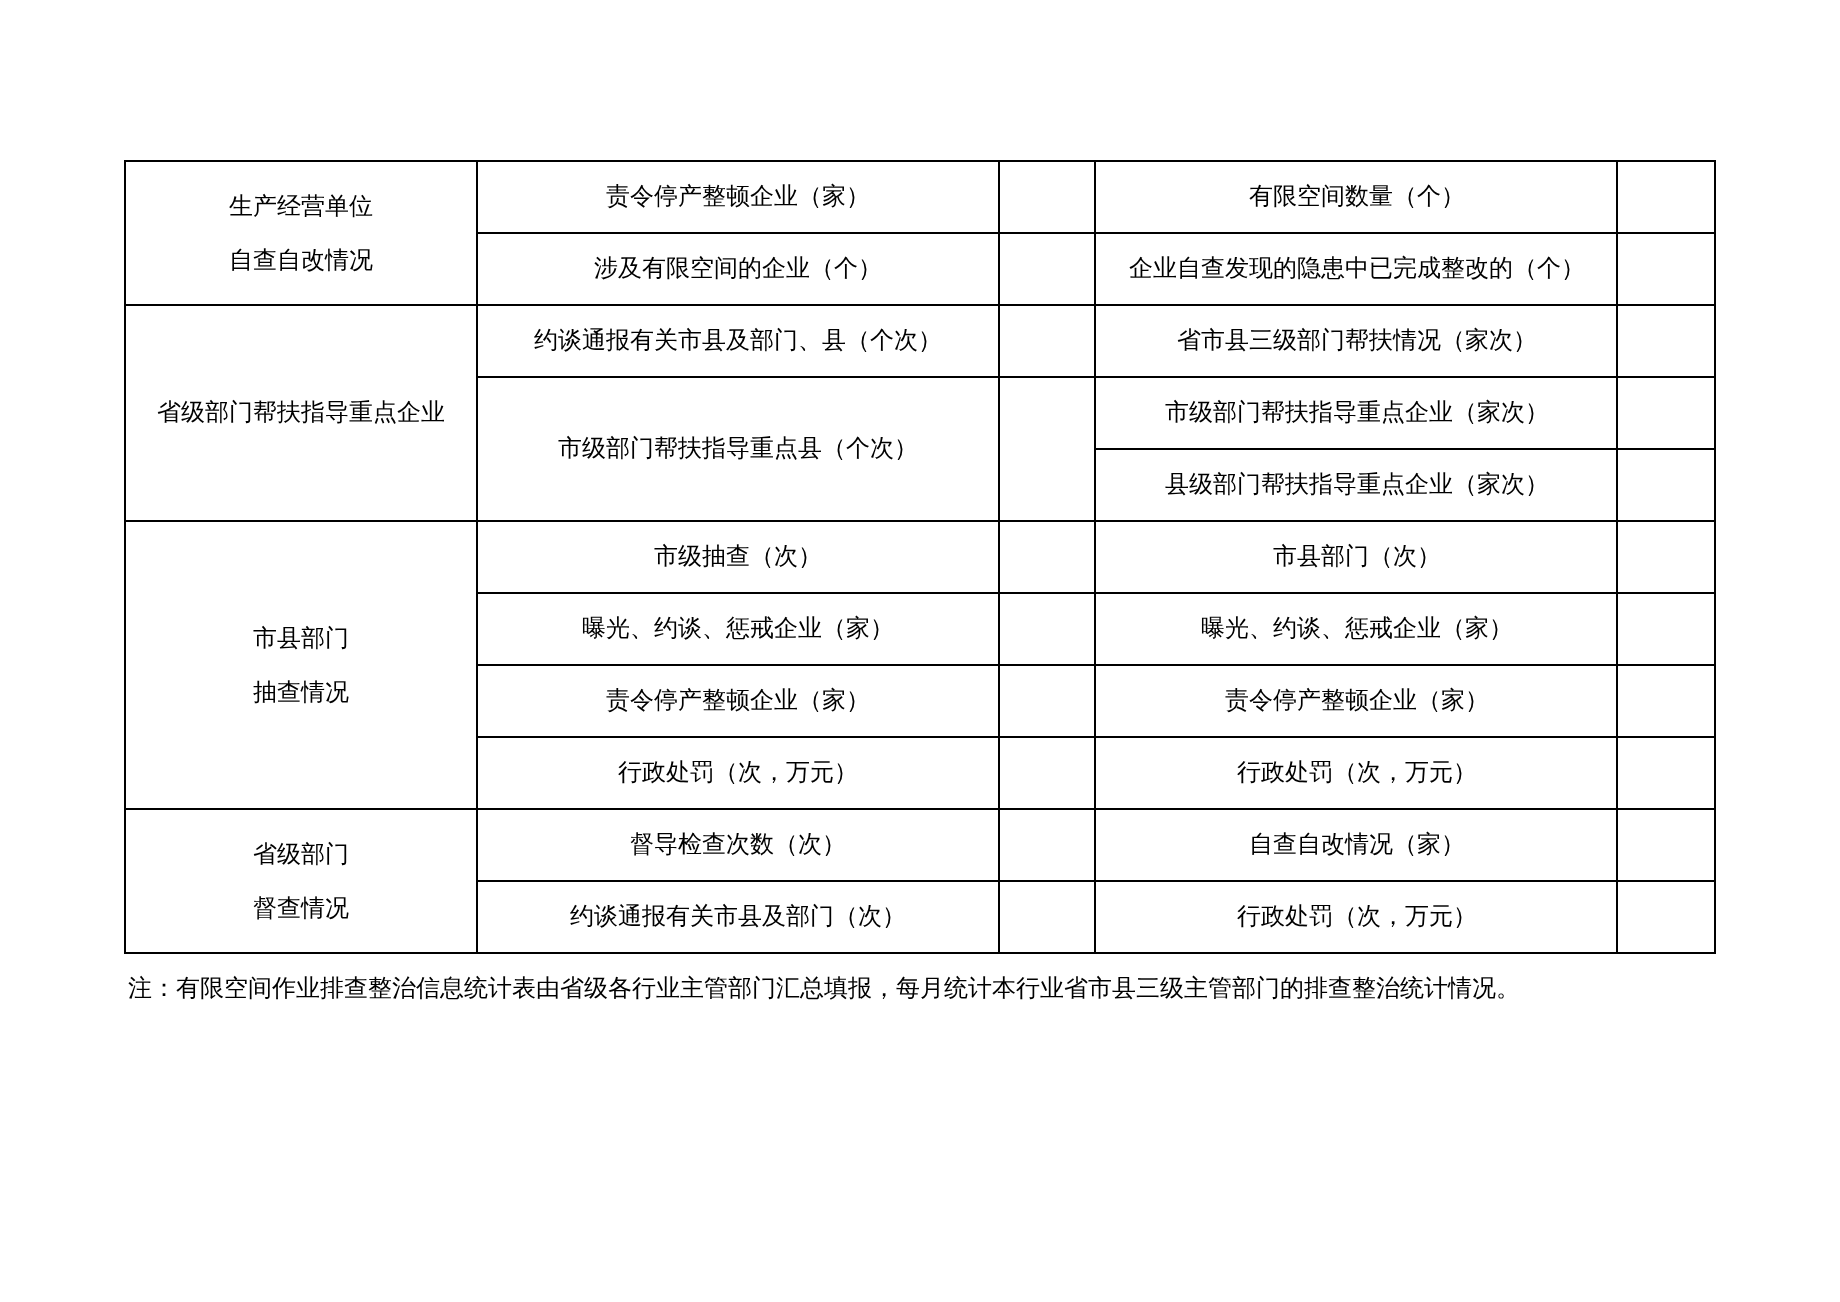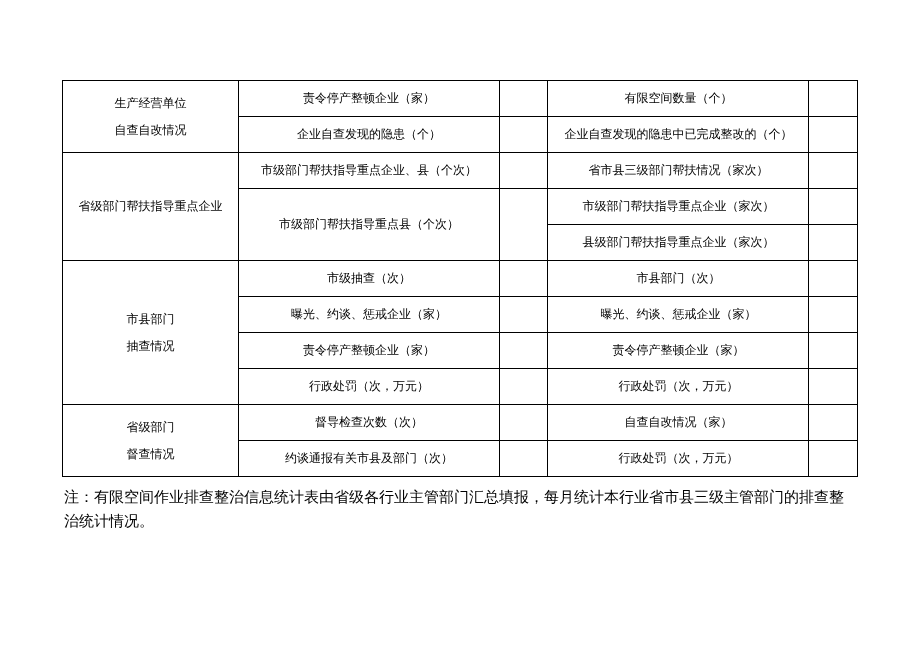--- a/index.html
+++ b/index.html
@@ -30,21 +30,21 @@
       line-height: 1.6;
     }
     .col-cat  { width: 145px; }
     .col-lbl  { width: 215px; }
     .col-val  { width: 40px;  }
     .col-lbl2 { width: 215px; }
     .col-val2 { width: 40px;  }
     .twoline { line-height: 2.2; }
     .note {
       margin-top: 8px;
-      font-size: 15px;
+      font-size: 12px;
       line-height: 1.6;
       text-align: left;
       padding-left: 2px;
     }
   </style>
 </head>
 <body>
 
 <div class="wrapper">
   <table>
@@ -59,29 +59,29 @@
     <tbody>
         <tr>
       <td rowspan="2" class="twoline" style="white-space:pre-line">生产经营单位
 自查自改情况</td>
       <td>责令停产整顿企业（家）</td>
       <td></td>
       <td>有限空间数量（个）</td>
       <td></td>
     </tr>
     <tr>
-      <td>企业自查发现的隐患（个）</td>
+      <td>涉及有限空间的企业（个）</td>
       <td></td>
       <td>企业自查发现的隐患中已完成整改的（个）</td>
       <td></td>
     </tr>
 
     <tr>
       <td rowspan="3">省级部门帮扶指导重点企业</td>
-      <td>市级部门帮扶指导重点企业、县（个次）</td>
+      <td>约谈通报有关市县及部门、县（个次）</td>
       <td></td>
       <td>省市县三级部门帮扶情况（家次）</td>
       <td></td>
     </tr>
     <tr>
       <td rowspan="2">市级部门帮扶指导重点县（个次）</td>
       <td rowspan="2"></td>
       <td>市级部门帮扶指导重点企业（家次）</td>
       <td></td>
     </tr>

